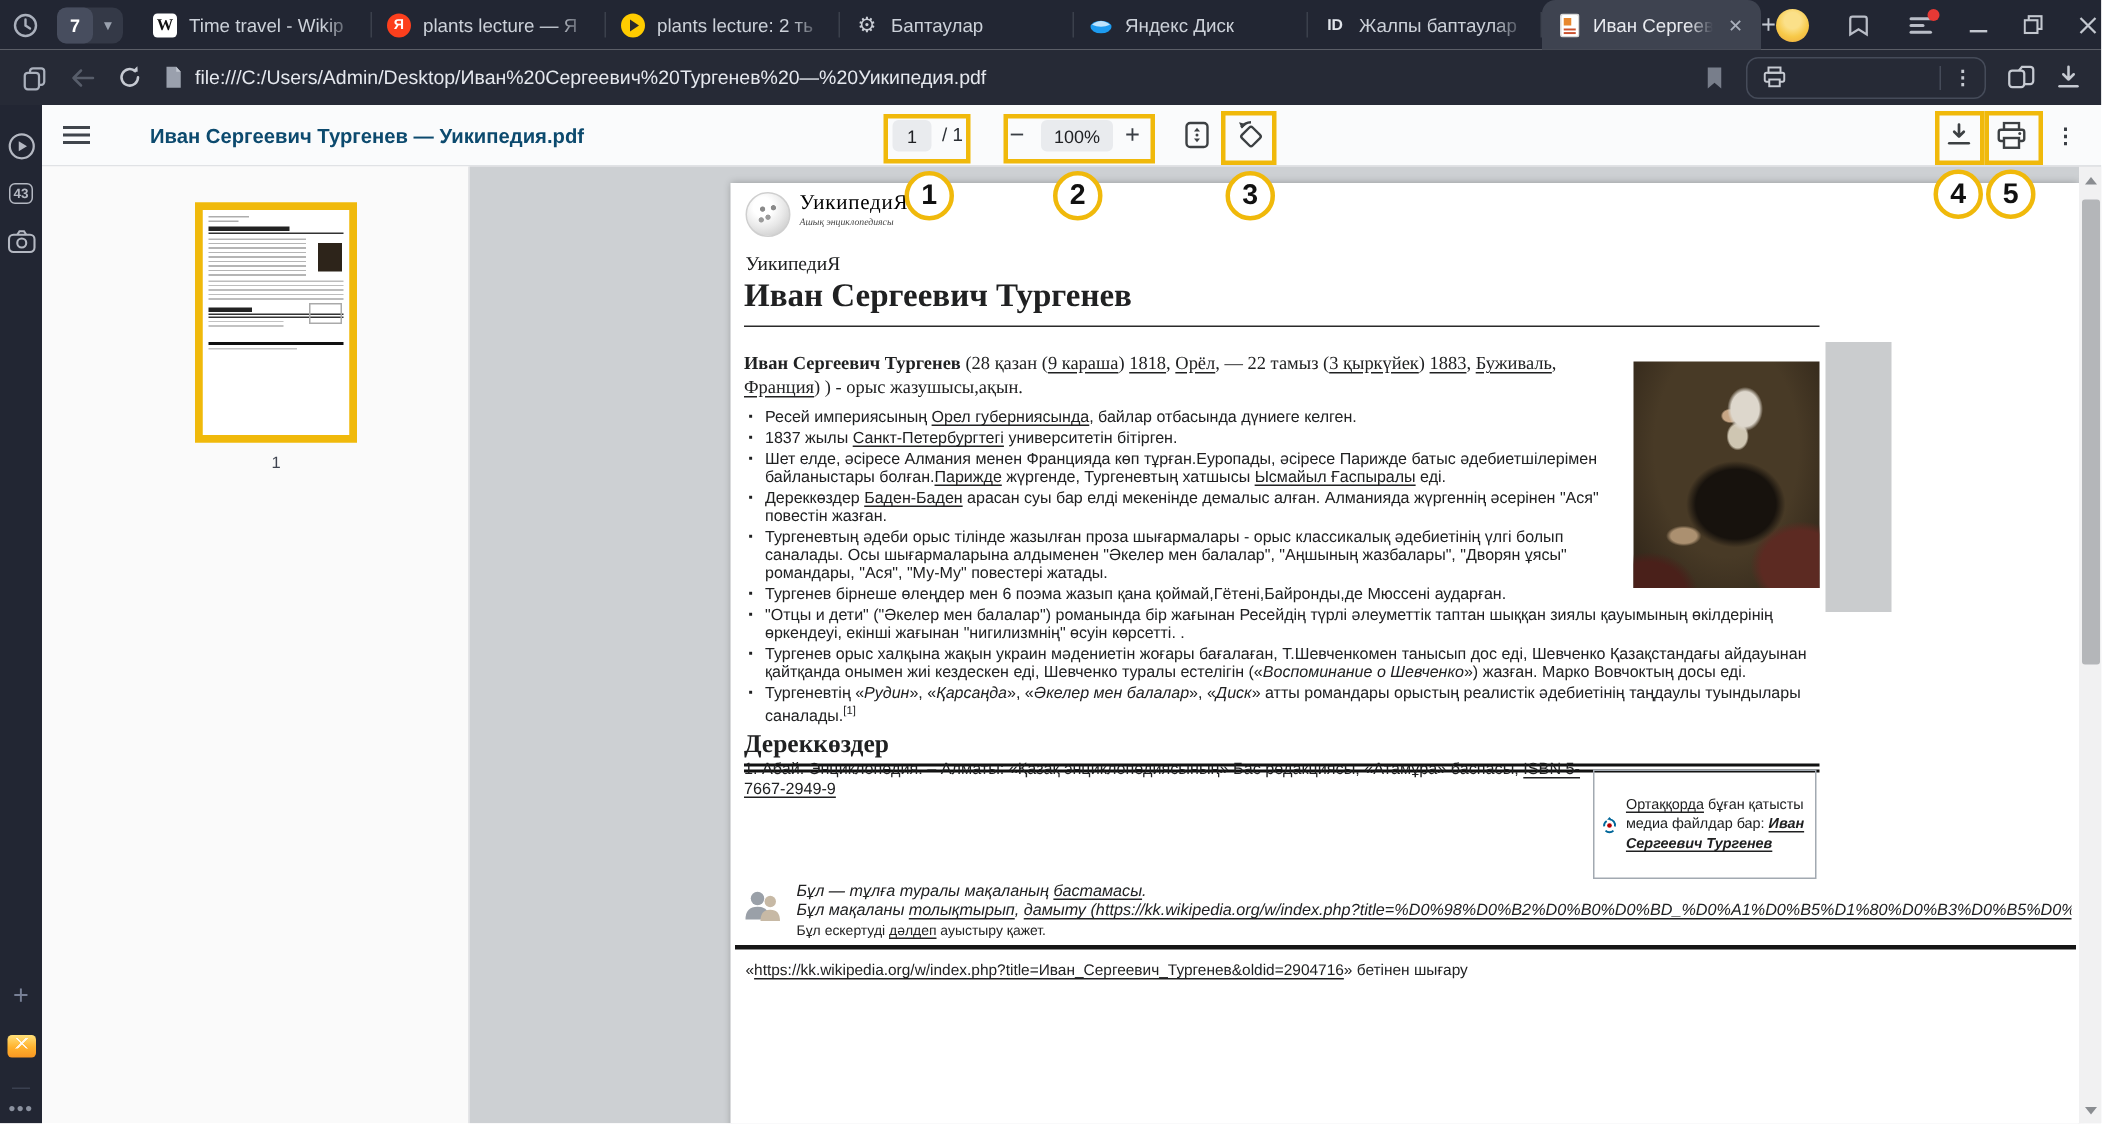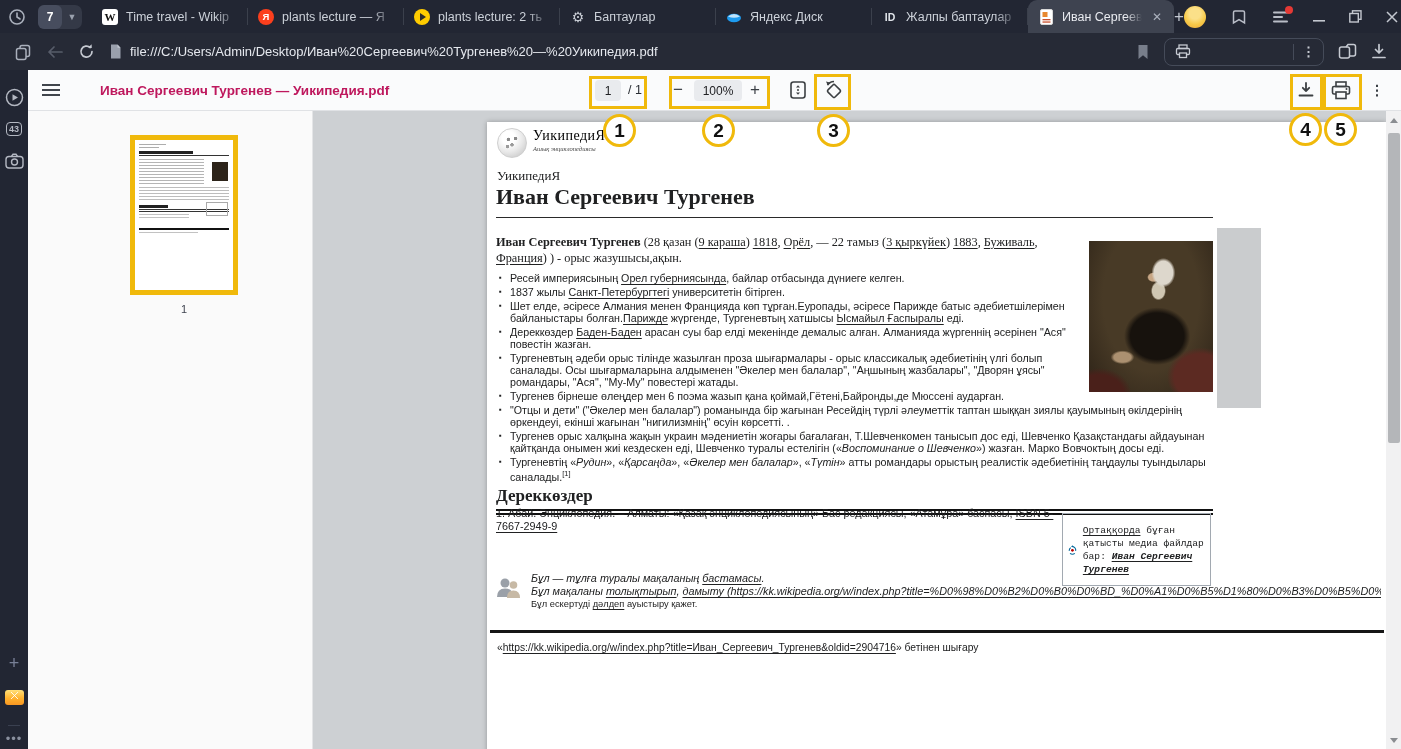--- a/index.html
+++ b/index.html
@@ -58,21 +58,21 @@
   .sb-divider { position:absolute; left:8px; width:12px; height:1px; background:#3a4050; }
   .sb-dots { color:#8a909e; font-size:13px; letter-spacing:1px; }
 
   
   .pdftoolbar { position:absolute; left:28px; top:70px; width:1373px; height:41px; background:#fafbfc;
                 border-bottom:1px solid #e0e2e5; }
   .pt { position:absolute; top:0; height:40px; display:flex; align-items:center; }
   .hamburger { left:14px; } 
   .hamburger .bars { width:18px; height:12px; border-top:2px solid #40454c; border-bottom:2px solid #40454c; position:relative; }
   .hamburger .bars::after{ content:""; position:absolute; left:0; top:3px; width:18px; height:2px; background:#40454c; }
-  .pdf-filename { left:72px; font-size:13.5px; font-weight:bold; color:#be185d; }
+  .pdf-filename { left:72px; font-size:13.5px; font-weight:bold; color:#0c4a6e; }
   .chip { background:#e9ebee; border-radius:4px; display:flex; align-items:center; justify-content:center;
           font-size:12px; color:#202124; }
   .page-chip { left:567px; top:10px; width:26px; height:21px; position:absolute; }
   .page-total { left:600px; font-size:12.5px; color:#2a2e33; }
   .zoom-minus { left:645px; font-size:17px; color:#3a3f45; }
   .zoom-chip { left:666px; top:10px; width:48px; height:21px; position:absolute; }
   .zoom-plus { left:722px; font-size:17px; color:#3a3f45; }
   .fit-btn { left:760px; } .rotate-btn { left:794px; }
   .dl-btn { left:1268px; } .prn-btn { left:1303px; }
   .more-btn { left:1342px; font-size:14px; font-weight:bold; color:#3a3f45; letter-spacing:0; }
@@ -140,24 +140,24 @@
         radial-gradient(ellipse at 50% 38%, #483a26 0 55%, #2c2217 100%); }
   .pg-intro { font-family:"Liberation Serif", serif; font-size:12.3px; line-height:16px; }
   .pg-list { margin-top:6px; padding-left:14px; list-style:none; }
   .pg-list li { font-size:10.7px; line-height:12px; margin-bottom:2px; position:relative; }
   .pg-list li::before { content:"▪"; position:absolute; left:-11px; top:0; font-size:8px; color:#202122; }
   .pg-h2 { left:9px; top:352px; width:717px;margin-top:12px; }
   .pg-h2 .h2t { font-family:"Liberation Serif", serif; font-size:17px; font-weight:bold; }
   .dblrule { margin-top:3px; height:6px; border-top:2px solid #111; border-bottom:2px solid #111; }
   .pg-ref { left:9px; top:385px; width:560px; font-size:10.8px; line-height:13px; }
   .pg-commons { left:575px; top:391px; width:149px; height:73px; border:1px solid #a2a9b1;
-                display:flex; align-items:center; gap:6px; padding:4px 5px;font-family:Liberation Mono, monospace; }
+                display:flex; align-items:center; gap:6px; padding:4px 5px; }
   .pg-commons .ctext { font-size:9.6px; line-height:13px; }
   .grayband { left:730px; top:106px; width:44px; height:180px; background:#caccce; }
-  .pg-stub { left:8px; top:450px; width:886px; }
+  .pg-stub { left:8px; top:466px; width:886px; }
   .stub-ico { position:absolute; left:0; top:3px; }
   .stub-text { margin-left:36px; }
   .stub-l1 { font-size:10.8px; font-style:italic; line-height:13px; }
   .stub-l2 { font-size:10.8px; font-style:italic; line-height:13px; white-space:nowrap; overflow:hidden; }
   .stub-l3 { font-size:9.3px; line-height:13px; color:#222; }
   .pg-thickrule { left:3px; top:508px; width:894px; height:3px; background:#161616; }
   .pg-foot { left:10px; top:520px; font-size:10.3px; }
   .u { text-decoration:underline; text-underline-offset:1.5px; }
   .b { font-weight:bold; } .i { font-style:italic; }
   sup { font-size:7.5px; }
@@ -433,21 +433,21 @@
         <p class="pg-intro"><span class="b">Иван Сергеевич Тургенев</span><span> (28 қазан (</span><span class="u">9 караша</span><span>) </span><span class="u">1818</span><span>, </span><span class="u">Орёл</span><span>, — 22 тамыз (</span><span class="u">3 қыркүйек</span><span>) </span><span class="u">1883</span><span>, </span><span class="u">Буживаль</span><span>, </span><span class="u">Франция</span><span>) ) - орыс жазушысы,ақын.</span></p>
         <ul class="pg-list">
           <li><span>Ресей империясының </span><span class="u">Орел губерниясында</span><span>, байлар отбасында дүниеге келген.</span></li>
           <li><span>1837 жылы </span><span class="u">Санкт-Петербургтегі</span><span> университетін бітірген.</span></li>
           <li><span>Шет елде, әсіресе Алмания менен Францияда көп тұрған.Еуропады, әсіресе Парижде батыс әдебиетшілерімен байланыстары болған.</span><span class="u">Парижде</span><span> жүргенде, Тургеневтың хатшысы </span><span class="u">Ысмайыл Ғаспыралы</span><span> еді.</span></li>
           <li><span>Дереккөздер </span><span class="u">Баден-Баден</span><span> арасан суы бар елді мекенінде демалыс алған. Алманияда жүргеннің әсерінен "Ася" повестін жазған.</span></li>
           <li><span>Тургеневтың әдеби орыс тілінде жазылған проза шығармалары - орыс классикалық әдебиетінің үлгі болып саналады. Осы шығармаларына алдыменен "Әкелер мен балалар", "Аңшының жазбалары", "Дворян ұясы" романдары, "Ася", "Му-Му" повестері жатады.</span></li>
           <li><span>Тургенев бірнеше өлеңдер мен 6 поэма жазып қана қоймай,Гётені,Байронды,де Мюссені аударған.</span></li>
           <li><span>"Отцы и дети" ("Әкелер мен балалар") романында бір жағынан Ресейдің түрлі әлеуметтік таптан шыққан зиялы қауымының өкілдерінің өркендеуі, екінші жағынан "нигилизмнің" өсуін көрсетті. .</span></li>
           <li><span>Тургенев орыс халқына жақын украин мәдениетін жоғары бағалаған, Т.Шевченкомен танысып дос еді, Шевченко Қазақстандағы айдауынан қайтқанда онымен жиі кездескен еді, Шевченко туралы естелігін («</span><span class="i">Воспоминание о Шевченко</span><span>») жазған. Марко Вовчоктың досы еді.</span></li>
-          <li><span>Тургеневтің «</span><span class="i">Рудин</span><span>», «</span><span class="i">Қарсаңда</span><span>», «</span><span class="i">Әкелер мен балалар</span><span>», «</span><span class="i">Түтін</span><span>» атты романдары орыстың реалистік әдебиетінің таңдаулы туындылары саналады.</span><sup><span>[1]</span></sup></li>
+          <li><span>Тургеневтің «</span><span class="i">Рудин</span><span>», «</span><span class="i">Қарсаңда</span><span>», «</span><span class="i">Әкелер мен балалар</span><span>», «</span><span class="i">Диск</span><span>» атты романдары орыстың реалистік әдебиетінің таңдаулы туындылары саналады.</span><sup><span>[1]</span></sup></li>
         </ul>
       </div>
 
       <div class="pg grayband"></div>
 
       <div class="pg pg-h2">
         <div class="h2t">Дереккөздер</div>
         <div class="dblrule"></div>
       </div>
       <div class="pg pg-ref"><span>1. Абай. Энциклопедия. – Алматы: «Қазақ энциклопедиясының» Бас редакциясы, «Атамұра» баспасы, </span><span class="u">ISBN 5-7667-2949-9</span></div>

